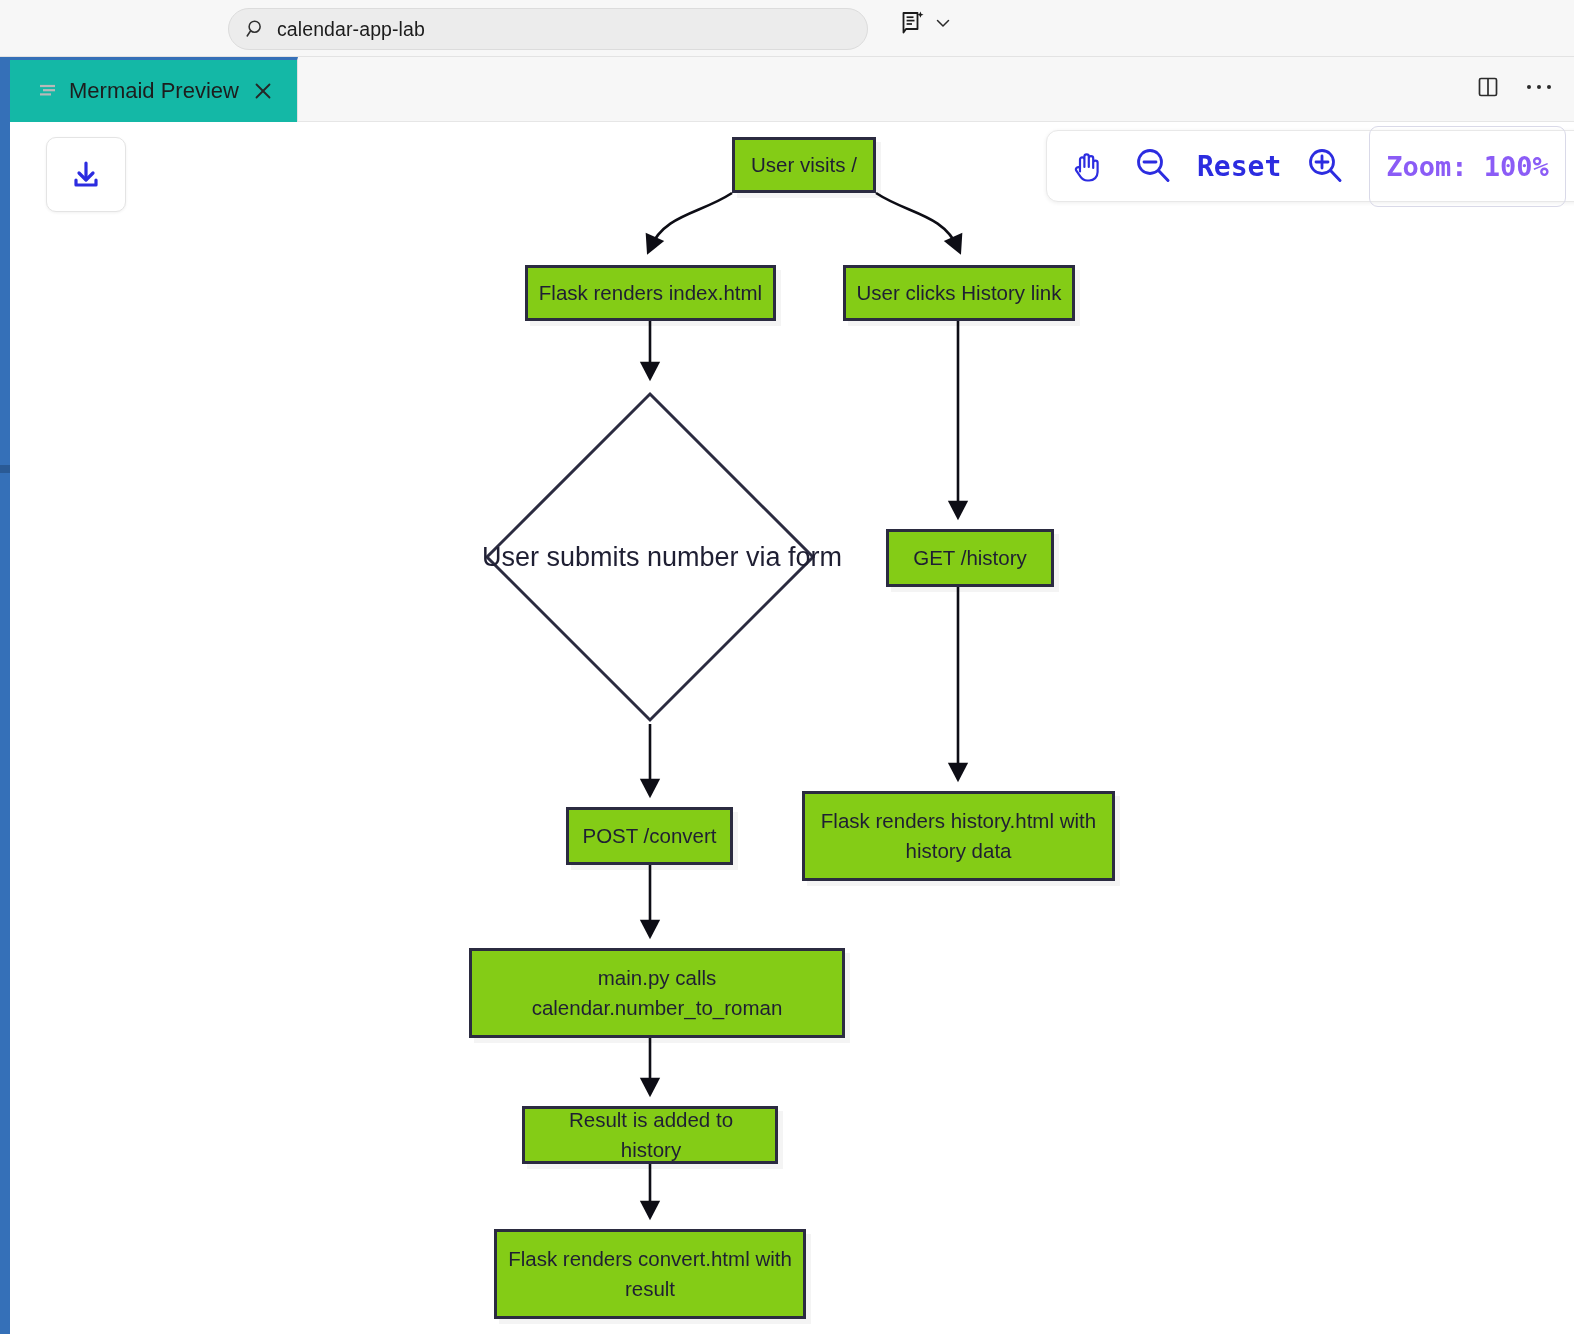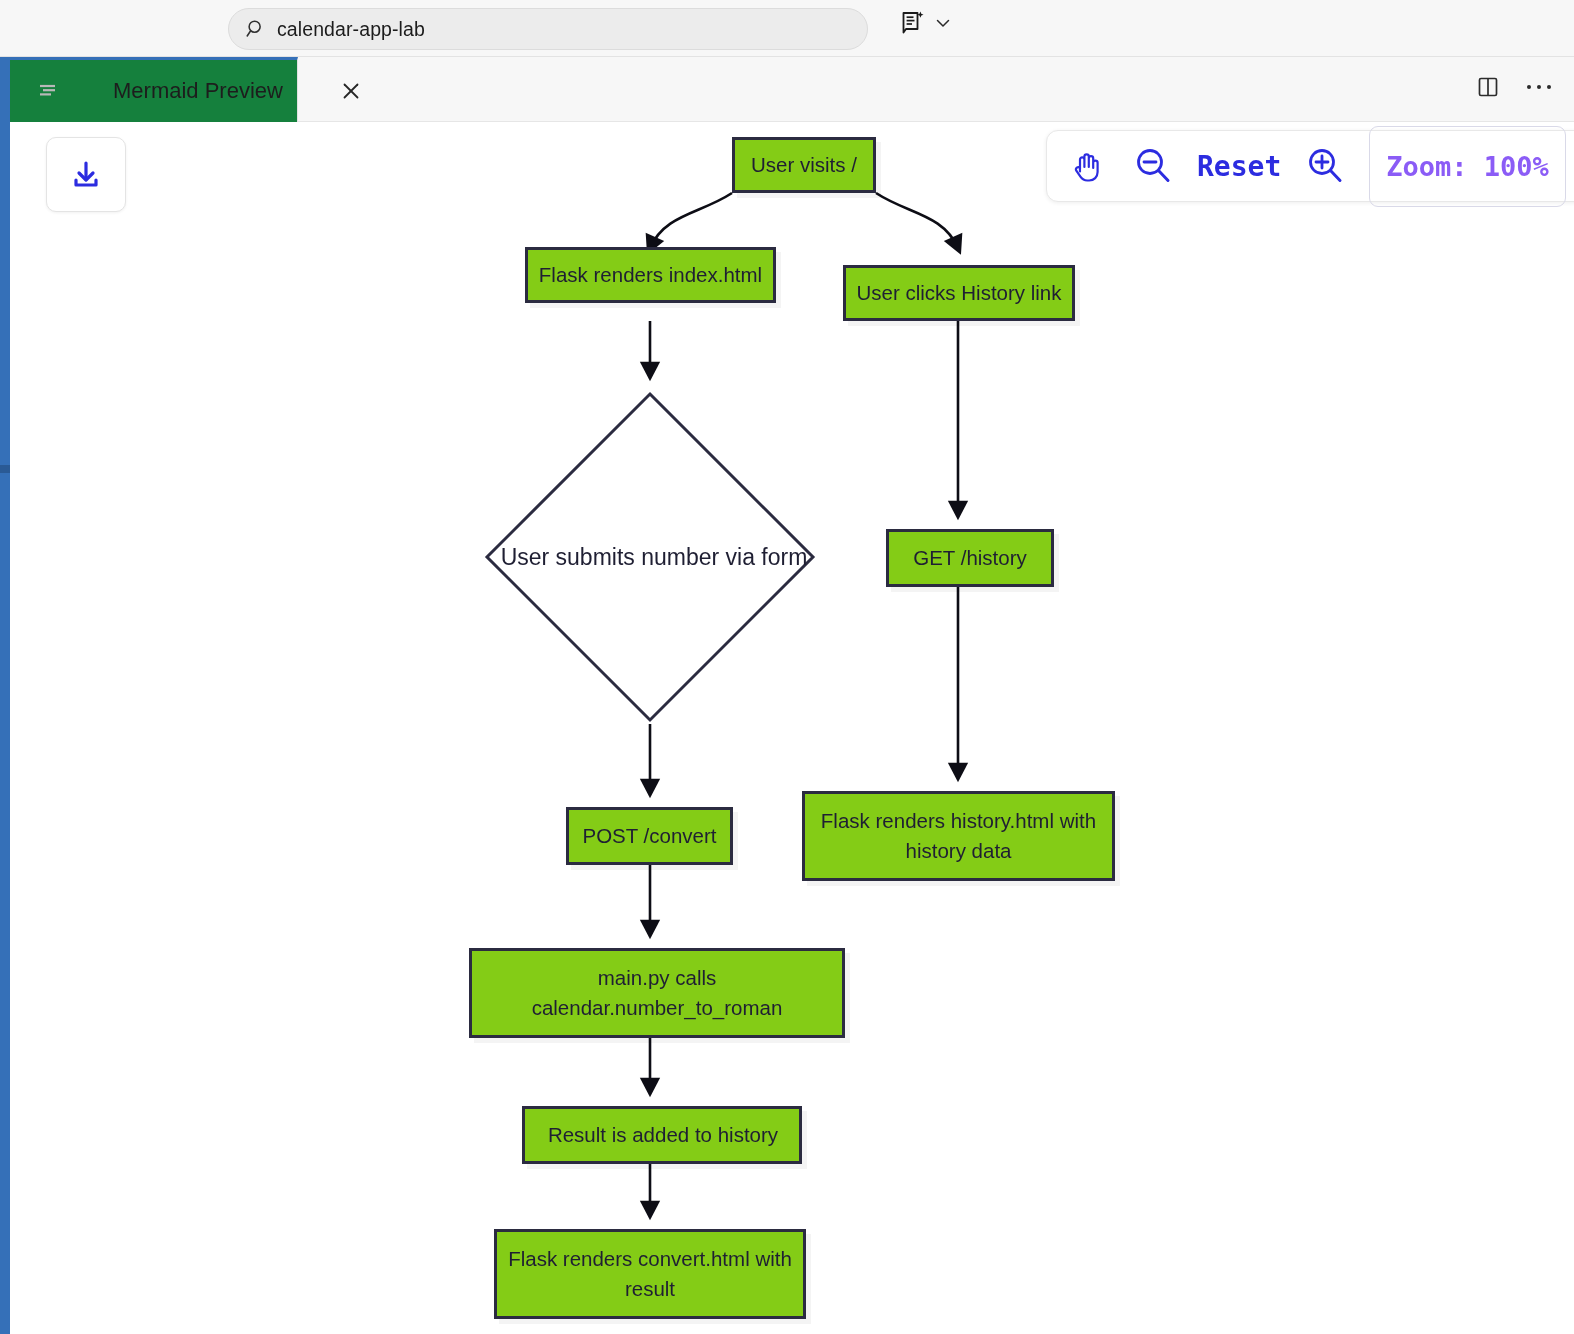--- a/index.html
+++ b/index.html
@@ -66,29 +66,28 @@
     left: 0; top: 57px;
     width: 1574px; height: 65px;
     background: #f7f7f7;
     border-bottom: 1px solid #e6e6e6;
     box-sizing: border-box;
   }
   .tab-active {
     position: absolute;
     left: 10px; top: 0px;
     width: 288px; height: 65px;
-    background: #15803d;
+    background: #14b8a6;
     border-top: 3px solid #3570b8;
     border-right: 1px solid #e1e1e1;
     box-sizing: border-box;
     display: flex;
     align-items: center;
     padding-left: 28px;
     cursor: pointer;
-    gap: 44px;
   }
   .tab-lines { width: 19px; height: 19px; display:block; margin-right: 12px; flex:0 0 auto;}
   .tab-label {
     font-size: 22px;
     color: #1d1d1d;
     font-family: "Liberation Sans", sans-serif;
     white-space: nowrap;
   }
   .tab-close {
     margin-left: 14px;
@@ -214,26 +213,26 @@
     width: 334px; height: 334px;
     cursor: pointer;
   }
   .diamond-wrap svg {
     position: absolute;
     left: 0; top: 0;
     width: 334px; height: 334px;
   }
   .diamond-label {
     position: absolute;
-    left: 4px; top: 0;
+    left: 12px; top: 0;
     width: 334px; height: 334px;
     display: flex;
     align-items: center;
     justify-content: center;
-    font-size: 23px;
+    font-size: 27px;
     color: #1f1f33;
     font-family: "Liberation Sans", sans-serif;
     white-space: nowrap;
   }
   .edges {
     position: absolute;
     left: 0; top: 0;
     width: 1564px; height: 1212px;
     pointer-events: none;
   }
@@ -347,21 +346,21 @@
 
     <line x1="640" y1="1042" x2="640" y2="1091" stroke="#0d0d15" stroke-width="2.6" marker-end="url(#ah)"></line>
   </svg>
 
   <div class="flow-layer">
 
     <div class="node" style="left:722px; top:15px; width:144px; height:56px;">
       <span class="node-text">User visits /</span>
     </div>
 
-    <div class="node" style="left:515px; top:125px; width:251px; height:56px;">
+    <div class="node" style="left:515px; top:143px; width:251px; height:56px;">
       <span class="node-text">Flask renders index.html</span>
     </div>
 
     <div class="node" style="left:833px; top:143px; width:232px; height:56px;">
       <span class="node-text">User clicks History link</span>
     </div>
 
     <div class="diamond-wrap" style="left:473px; top:268px;">
       <svg viewBox="0 0 334 334">
         <polygon points="167,4 330,167 167,330 4,167" fill="#ffffff" stroke="#2b2b40" stroke-width="3"></polygon>
@@ -378,21 +377,21 @@
     </div>
 
     <div class="node" style="left:792px; top:669px; width:313px; height:90px;">
       <span class="node-text">Flask renders history.html with history data</span>
     </div>
 
     <div class="node" style="left:459px; top:826px; width:376px; height:90px;align-items:center;">
       <span class="node-text">main.py calls calendar.number_to_roman</span>
     </div>
 
-    <div class="node" style="left:512px; top:984px; width:280px; height:58px;padding-left:12px;">
+    <div class="node" style="left:512px; top:984px; width:256px; height:58px;padding-left:12px;">
       <span class="node-text">Result is added to history</span>
     </div>
 
     <div class="node" style="left:484px; top:1107px; width:312px; height:90px;">
       <span class="node-text">Flask renders convert.html with result</span>
     </div>
 
   </div>
 </div>
 

